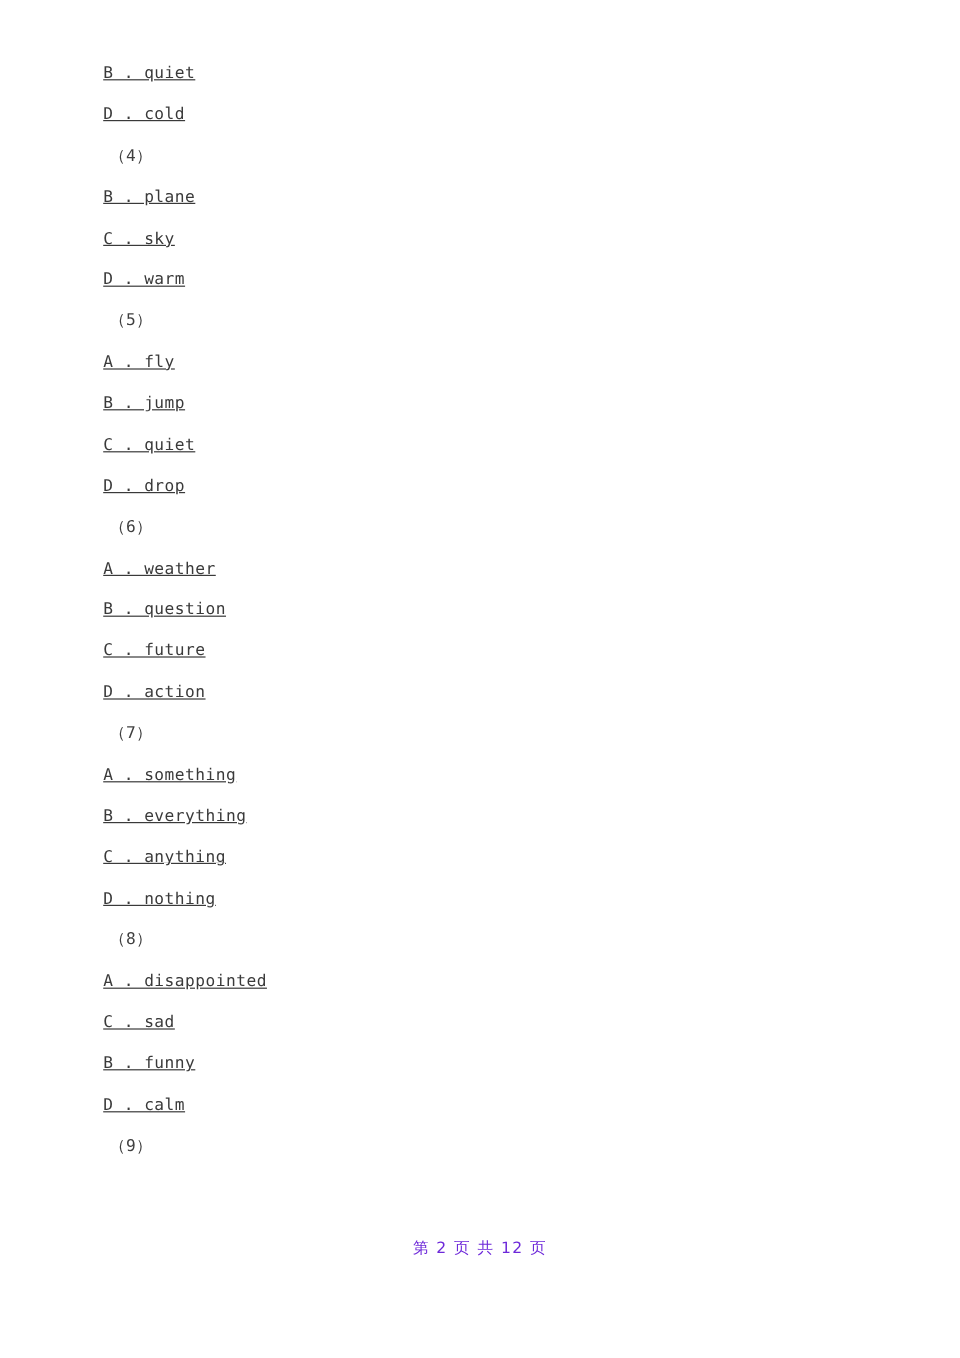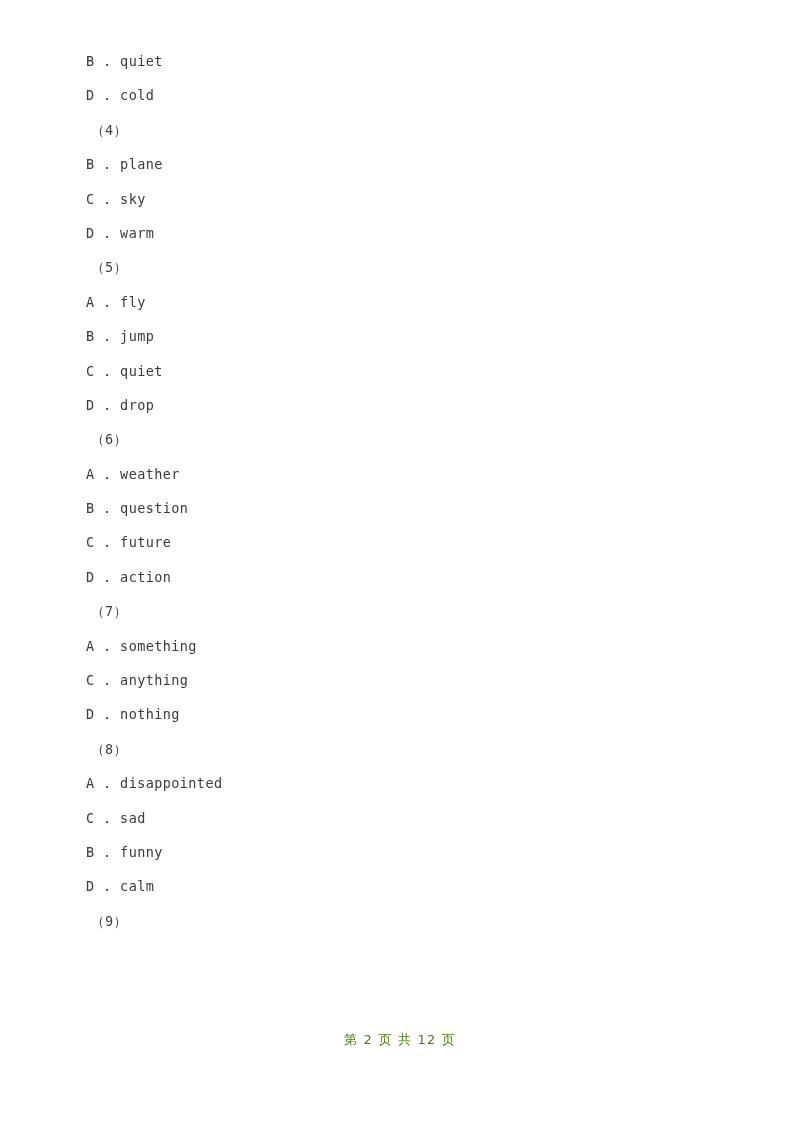--- a/index.html
+++ b/index.html
@@ -24,34 +24,35 @@
   .line {
     height: 34.4px;
     line-height: 34.4px;
     white-space: pre;
     color: #3a3a3a;
     font-size: 13.5px;
     letter-spacing: 0.4px;
   }
   .line.option {
     padding-left: 0px;
+    text-decoration: underline;
   }
   .line.group {
     padding-left: 5px;
     color: #3f3f3f;
   }
   .footer {
     position: absolute;
     left: 0;
     top: 1031px;
     width: 800px;
     text-align: center;
     font-family: "DejaVu Sans", "Liberation Sans", sans-serif;
     font-size: 13px;
-    color: #4d7c0f;
+    color: #6d28d9;
     letter-spacing: 1.2px;
     white-space: pre;
   }
 </style>
 </head>
 <body>
 
 <div class="page">
 
   <div class="content">
@@ -66,20 +67,21 @@
       <div class="line option">B . jump</div>
       <div class="line option">C . quiet</div>
       <div class="line option">D . drop</div>
       <div class="line group">（6）</div>
       <div class="line option">A . weather</div>
       <div class="line option">B . question</div>
       <div class="line option">C . future</div>
       <div class="line option">D . action</div>
       <div class="line group">（7）</div>
       <div class="line option">A . something</div>
+      <div class="line option">B . everything</div>
       <div class="line option">C . anything</div>
       <div class="line option">D . nothing</div>
       <div class="line group">（8）</div>
       <div class="line option">A . disappointed</div>
       <div class="line option">C . sad</div>
       <div class="line option">B . funny</div>
       <div class="line option">D . calm</div>
       <div class="line group">（9）</div>
     </div>
 

